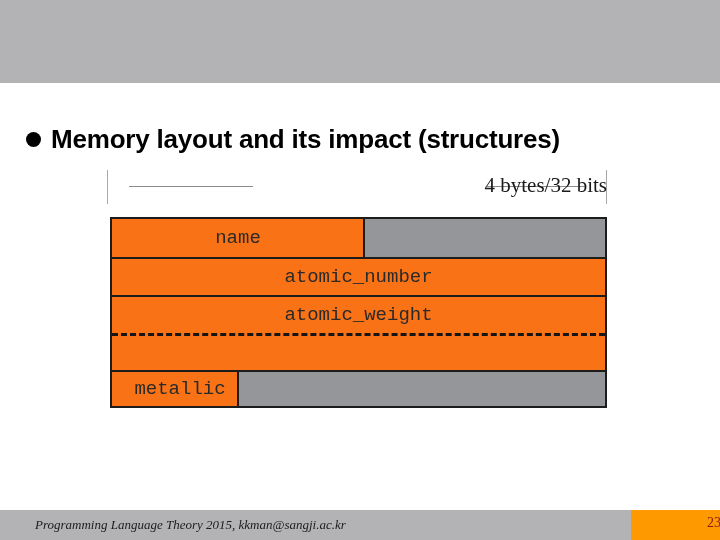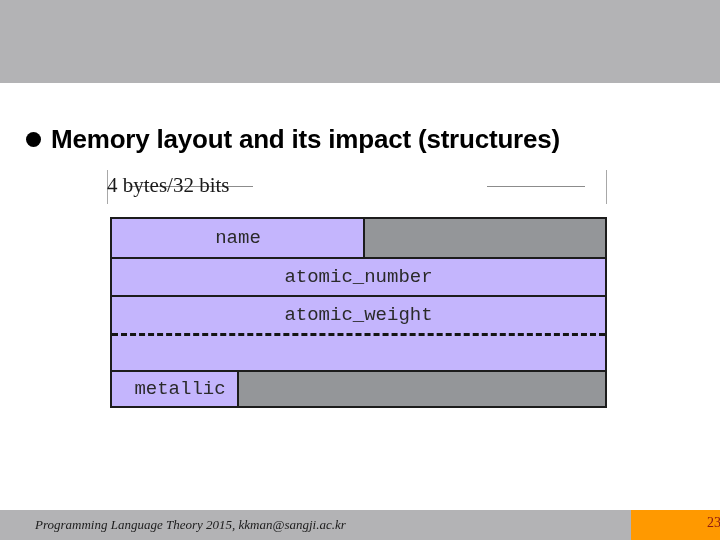--- a/index.html
+++ b/index.html
@@ -84,38 +84,38 @@
     height: 1px;
     background: #8c8c8c;
   }
   .measure .rule.left  { left: 22px;  width: 124px; }
   .measure .rule.right { left: 380px; width: 98px; }
   .measure .measure-label {
     position: absolute;
     left: 0;
     top: 0;
     width: 500px;
-    text-align: left;
+    text-align: right;
     font-family: "Liberation Serif", serif;
     font-size: 21px;
     line-height: 34px;
     color: #1a1a1a;
     white-space: nowrap;
   }
 
   
   .struct {
     position: absolute;
     left: 3px;
     top: 49px;
     width: 497px;
     height: 191px;
     border: 2px solid #1c1c1c;
     box-sizing: border-box;
-    background: #c4b5fd;
+    background: #f97316;
   }
   .row {
     position: absolute;
     left: 0;
     width: 100%;
     box-sizing: border-box;
   }
   .row .fill {
     position: absolute;
     top: 0;

